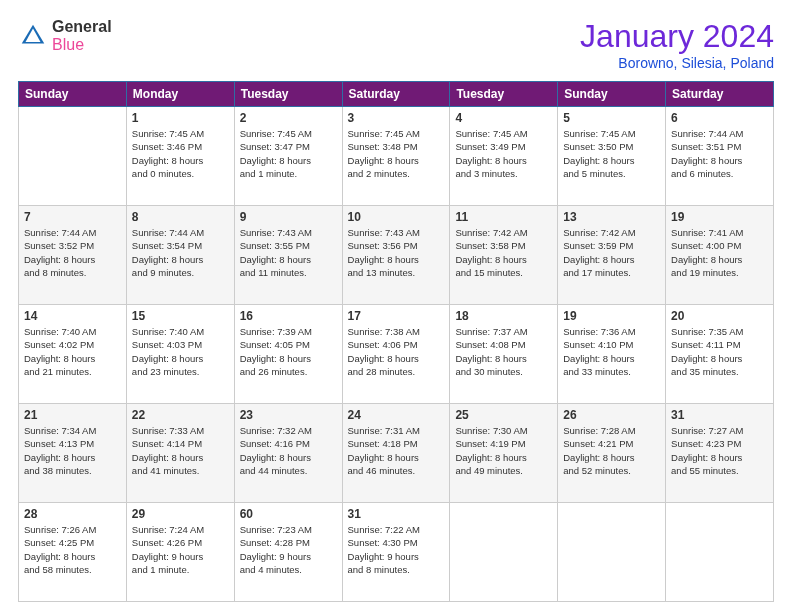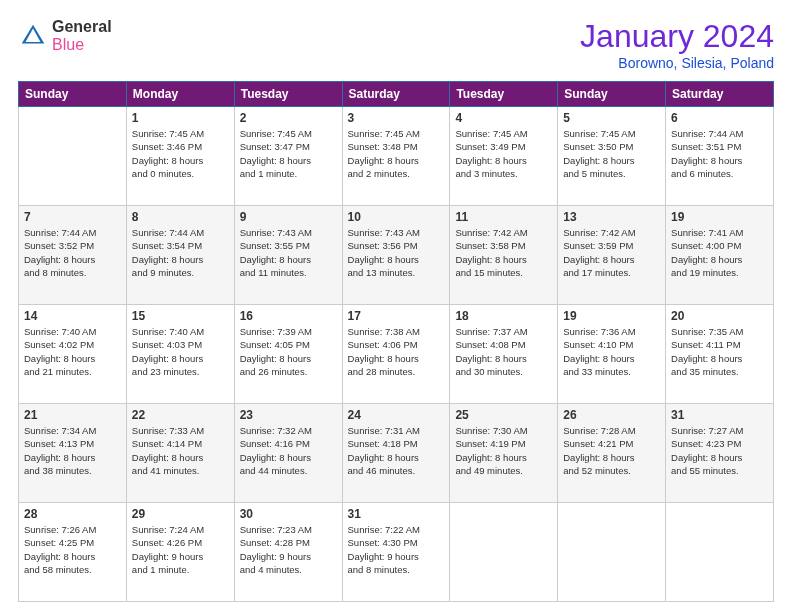--- a/index.html
+++ b/index.html
@@ -255,21 +255,21 @@
         <tr>
           <td>
             <span class="day-number">28</span>
             <div class="day-info">Sunrise: 7:26 AM<br>Sunset: 4:25 PM<br>Daylight: 8 hours<br>and 58 minutes.</div>
           </td>
           <td>
             <span class="day-number">29</span>
             <div class="day-info">Sunrise: 7:24 AM<br>Sunset: 4:26 PM<br>Daylight: 9 hours<br>and 1 minute.</div>
           </td>
           <td>
-            <span class="day-number">30</span>
+            <span class="day-number">60</span>
             <div class="day-info">Sunrise: 7:23 AM<br>Sunset: 4:28 PM<br>Daylight: 9 hours<br>and 4 minutes.</div>
           </td>
           <td>
             <span class="day-number">31</span>
             <div class="day-info">Sunrise: 7:22 AM<br>Sunset: 4:30 PM<br>Daylight: 9 hours<br>and 8 minutes.</div>
           </td>
           <td class="empty-cell"></td>
           <td class="empty-cell"></td>
           <td class="empty-cell"></td>
         </tr>

